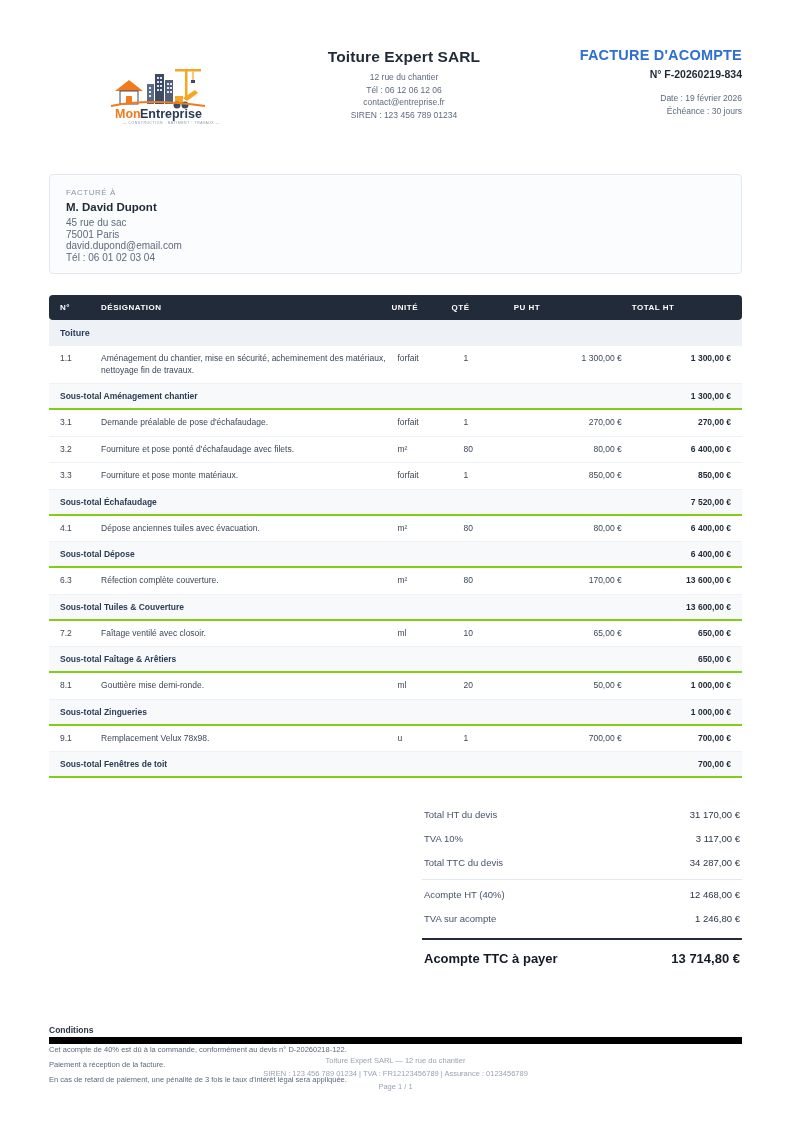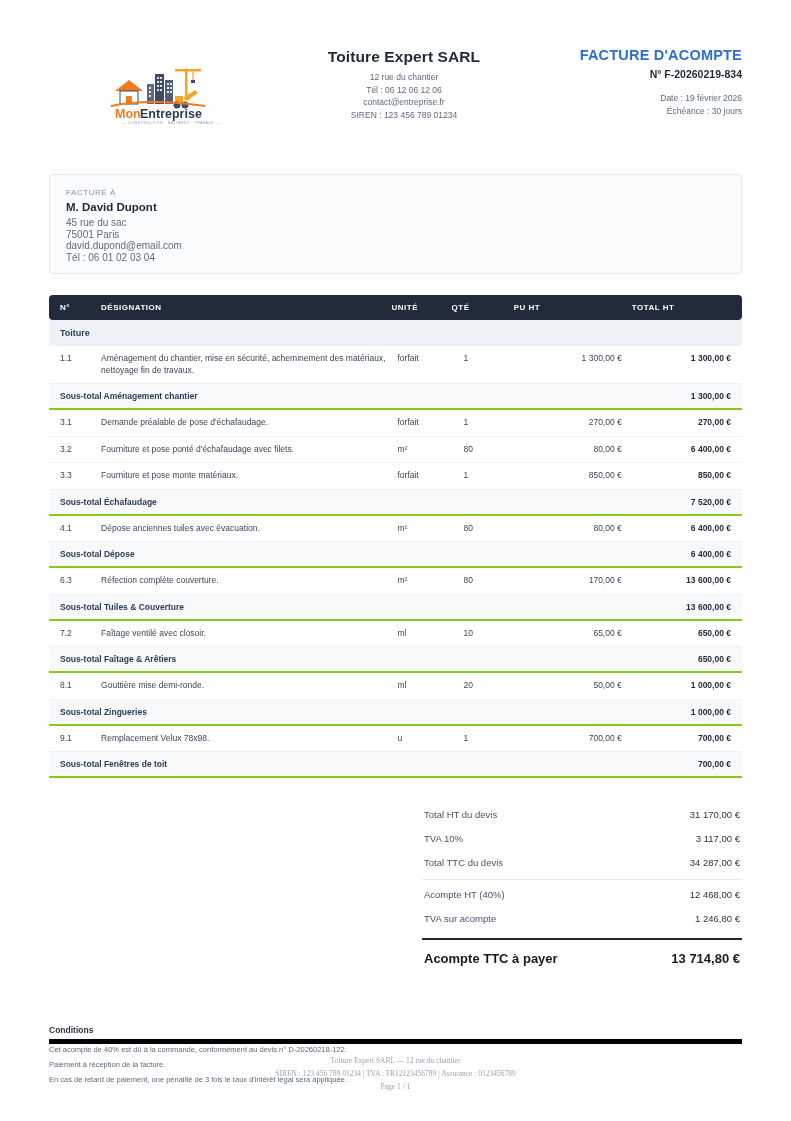--- a/index.html
+++ b/index.html
@@ -244,24 +244,23 @@
     color: #5d6a7d;
     line-height: 15px;
   }
 
   
   .footer {
     position: absolute;
     left: 49px;
     right: 49px;
     bottom: 28px;
-    border-top: 5px solid #000000;
+    border-top: 7px solid #000000;
     padding-top: 10px;
     text-align: center;
-    font-family: Liberation Serif, serif;
   }
   .footer-line {
     font-size: 7.5px;
     color: #9aa3b2;
     line-height: 13px;
   }
 </style>
 </head>
 <body>
 

